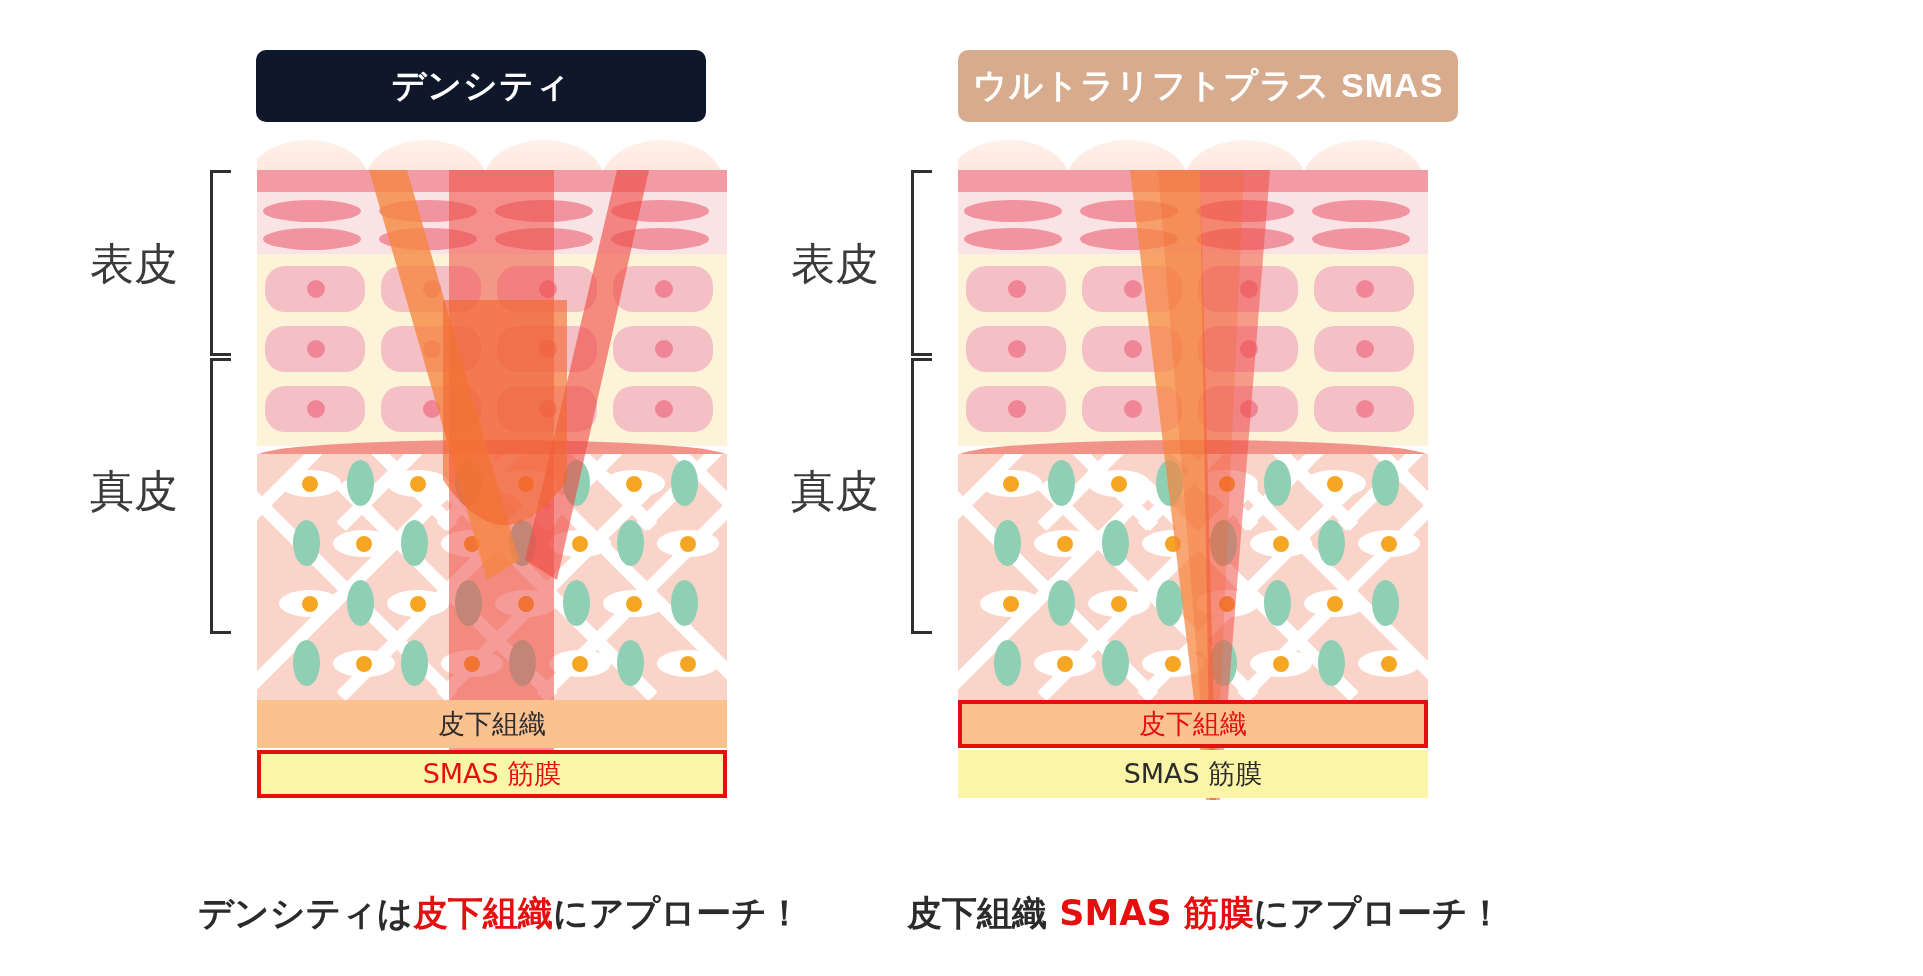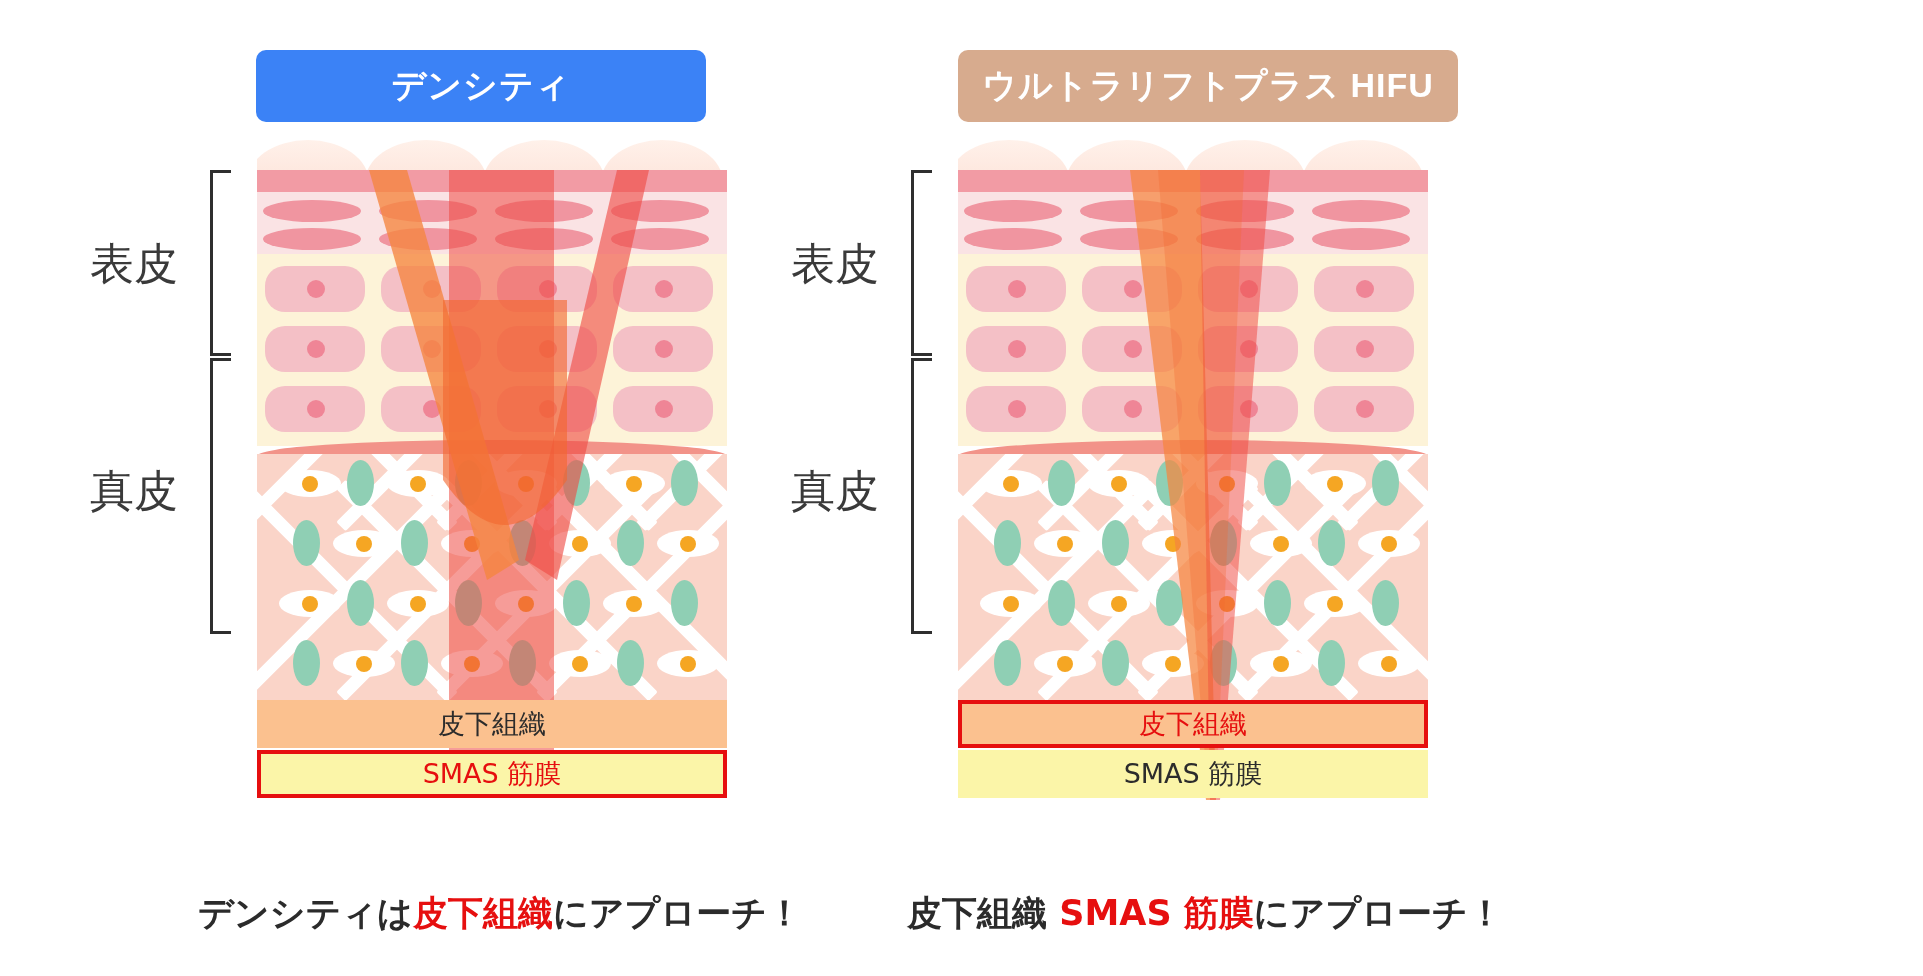--- a/index.html
+++ b/index.html
@@ -14,21 +14,21 @@
   .panel.left{left:70px;}
   .panel.right{left:775px;}
 
   
   .hdr{
     position:absolute;top:50px;height:72px;border-radius:10px;
     display:flex;align-items:center;justify-content:center;
     color:#ffffff;font-weight:bold;font-size:34px;letter-spacing:1px;
     white-space:nowrap;
   }
-  .hdr.left{left:186px;width:450px;background:#3b82f6;}
+  .hdr.left{left:186px;width:450px;background:#0f172a;}
   .hdr.right{left:183px;width:500px;background:#d7ab8e;}
 
   
   .side-label{
     position:absolute;font-size:44px;color:#3a3a3a;
     font-family:"DejaVu Sans","Liberation Sans",sans-serif;
     white-space:nowrap;
   }
   .bracket{position:absolute;border:3px solid #2f2f2f;border-right:none;width:18px;}
 
@@ -221,21 +221,21 @@
     <div class="layer subq plain" style="left:187px;top:700px;">皮下組織</div>
     <div class="layer smas hl" style="left:187px;top:750px;">SMAS 筋膜</div>
 
     <div class="caption">
       <span>デンシティは</span><span class="em">皮下組織</span><span>にアプローチ！</span>
     </div>
   </div>
 
   <div class="panel right">
 
-    <div class="hdr right">ウルトラリフトプラス HIFU</div>
+    <div class="hdr right">ウルトラリフトプラス SMAS</div>
 
     <div class="bracket" style="left:136px;top:170px;height:180px;"></div>
     <div class="side-label" style="left:16px;top:235px;">表皮</div>
 
     <div class="bracket" style="left:136px;top:358px;height:270px;"></div>
     <div class="side-label" style="left:16px;top:462px;">真皮</div>
 
     <div class="skin right">
       <div class="bumps">
         <div class="bump" style="left:-10px;"></div>

